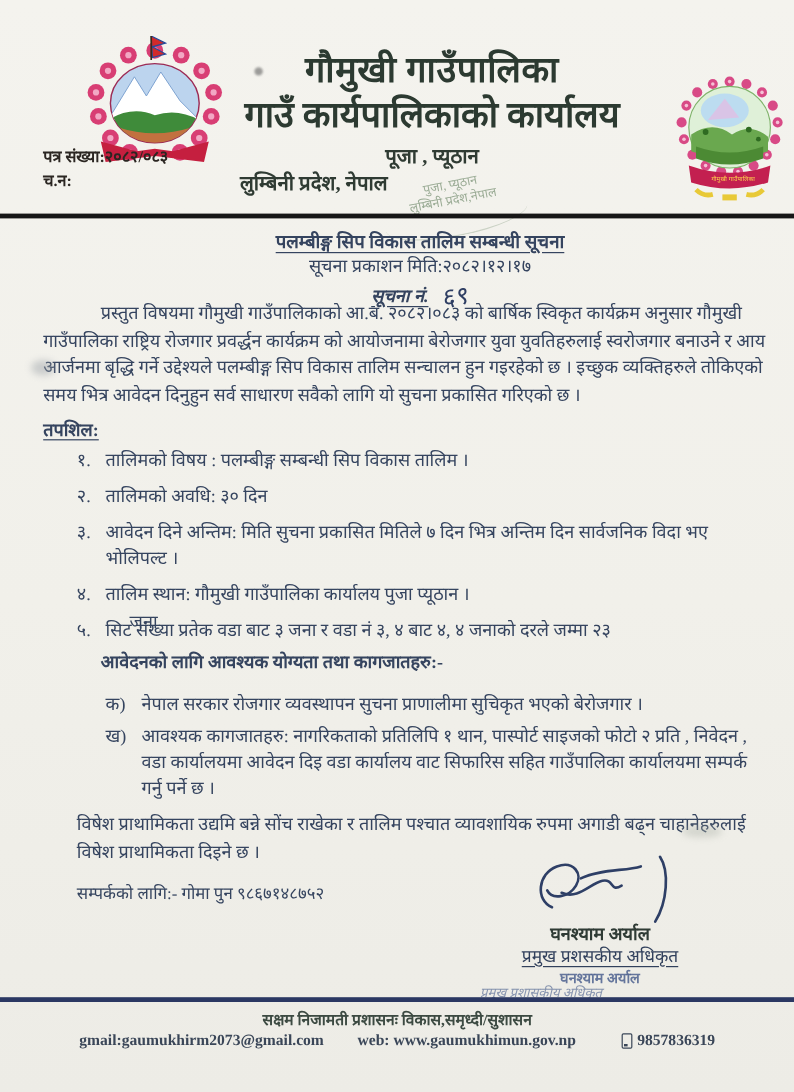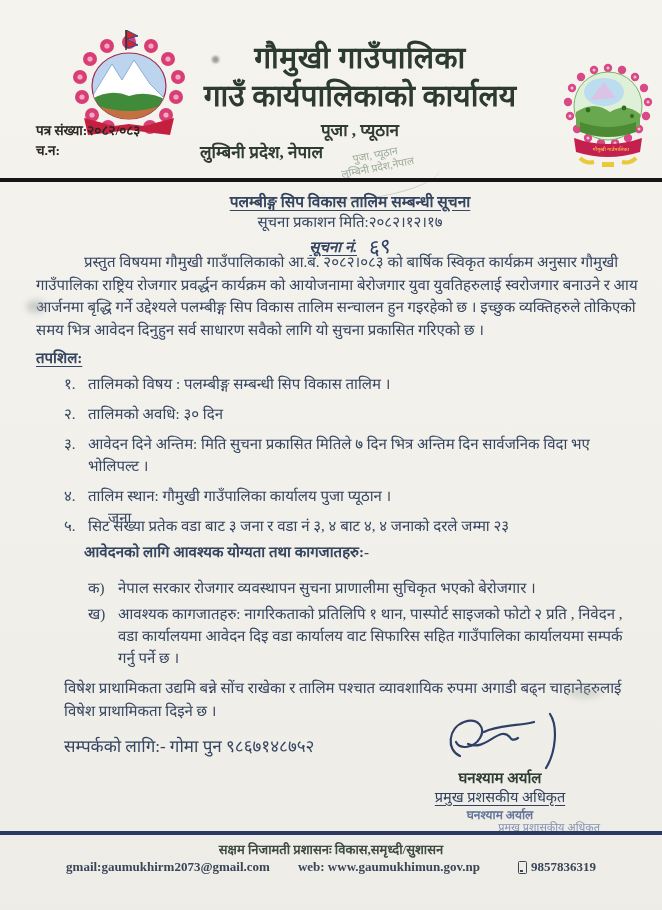--- a/index.html
+++ b/index.html
@@ -42,32 +42,32 @@
     text-decoration:underline;text-underline-offset:3px;}
   .dlist{left:64px;top:374px;width:578px;font-size:15px;line-height:21.5px;}
   .drow{display:flex;margin-bottom:8.5px;}
   .dnum{width:24px;flex-shrink:0;}
   .jana{left:108px;top:507px;font-size:15px;text-align:center;}
   .reqhead{left:84px;top:541px;font-size:15px;font-weight:600;}
   .rlist{left:88px;top:577px;width:550px;font-size:15px;line-height:22px;}
   .rrow{display:flex;margin-bottom:4px;}
   .rnum{width:30px;flex-shrink:0;}
   .priority{left:64px;top:677px;width:580px;font-size:15px;line-height:23px;}
-  .contact{left:64px;top:734px;font-size:17px;}
+  .contact{left:64px;top:734px;font-size:14px;}
   
   .sig{left:438px;top:710px;}
   .signame{left:412px;top:767px;width:176px;text-align:center;
     font-size:15px;font-weight:bold;color:#2f3b35;}
   .sigtitle{left:400px;top:786px;width:200px;text-align:center;
     font-size:14.5px;font-weight:normal;color:#31405c;
     text-decoration:underline;text-underline-offset:3px;}
   .stampname{left:412px;top:806px;width:176px;text-align:center;
     font-size:12px;font-weight:bold;color:rgba(66,88,138,.8);}
-  .stamptitle{left:400px;top:819px;width:200px;text-align:right;
-    font-size:11px;color:rgba(88,108,150,.7);}
+  .stamptitle{left:400px;top:819px;width:200px;text-align:left;
+    font-size:11px;color:rgba(88,108,150,.7);font-style:italic;}
   
   .rule-bottom{left:0;top:831px;width:662px;height:4px;background:#2b3863;}
   .motto{left:0;top:840px;width:662px;text-align:center;
     font-size:13px;font-weight:bold;color:#3c4a42;}
   .frow{left:0;top:859px;width:662px;display:flex;justify-content:center;
     gap:28px;align-items:center;font-size:13px;font-weight:bold;color:#3a4658;}
   .phone-wrap{display:flex;align-items:center;gap:4px;margin-left:10px;}
   .phone-icon{display:inline-block;width:7px;height:11px;
     border:1.4px solid #3a4658;border-radius:1.5px;position:relative;}
   .phone-icon::after{content:'';position:absolute;left:1.5px;bottom:1px;width:3px;height:1.5px;background:#3a4658;}

